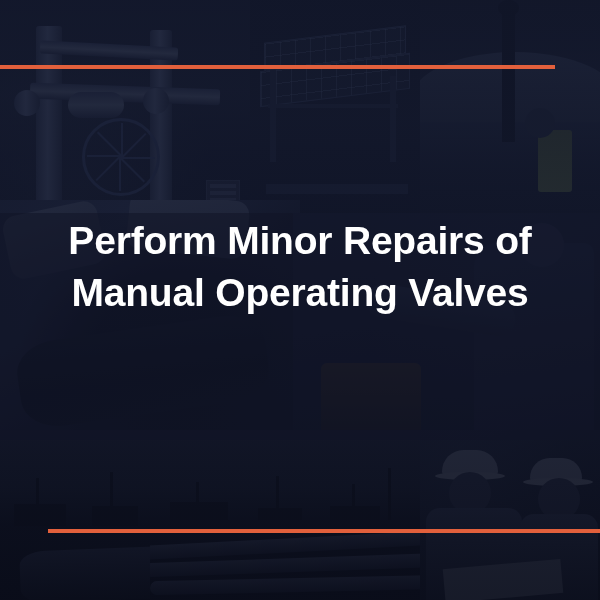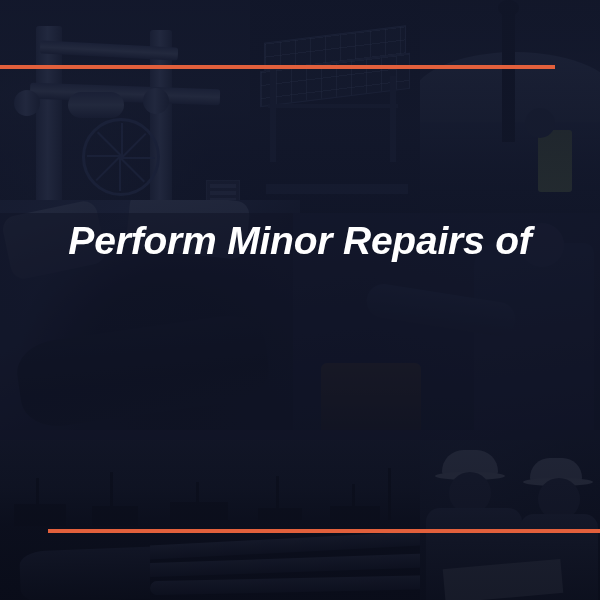--- a/index.html
+++ b/index.html
@@ -145,21 +145,20 @@
   .headline{
     position:absolute; left:0; right:0; top:215px;
     text-align:center;
     color:#ffffff;
     font-size:39px;
     font-weight:700;
     line-height:1.33;
     letter-spacing:-.2px;
     padding:0 28px;
     text-rendering:optimizeLegibility;
-    font-style:italic;
   }
   .headline .ln2,.headline .ln3{ display:block; }
 </style>
 </head>
 <body>
 
 <div class="card">
 
   <div class="collage">
 
@@ -251,15 +250,16 @@
   </div>
 
   <div class="veil"></div>
   <div class="band"></div>
 
   <div class="rule rule-top" style="--orange: #e2603c; background: rgb(226, 96, 60);"></div>
   <div class="rule rule-bottom" style="--orange: #e2603c; background: rgb(226, 96, 60);"></div>
 
   <h1 class="headline" style="color: rgb(255, 255, 255);">
     <span class="ln1">Perform Minor Repairs of</span>
+    <span class="ln2">Manual Operating Valves</span>
   </h1>
 
 </div>
 
 </body></html>

